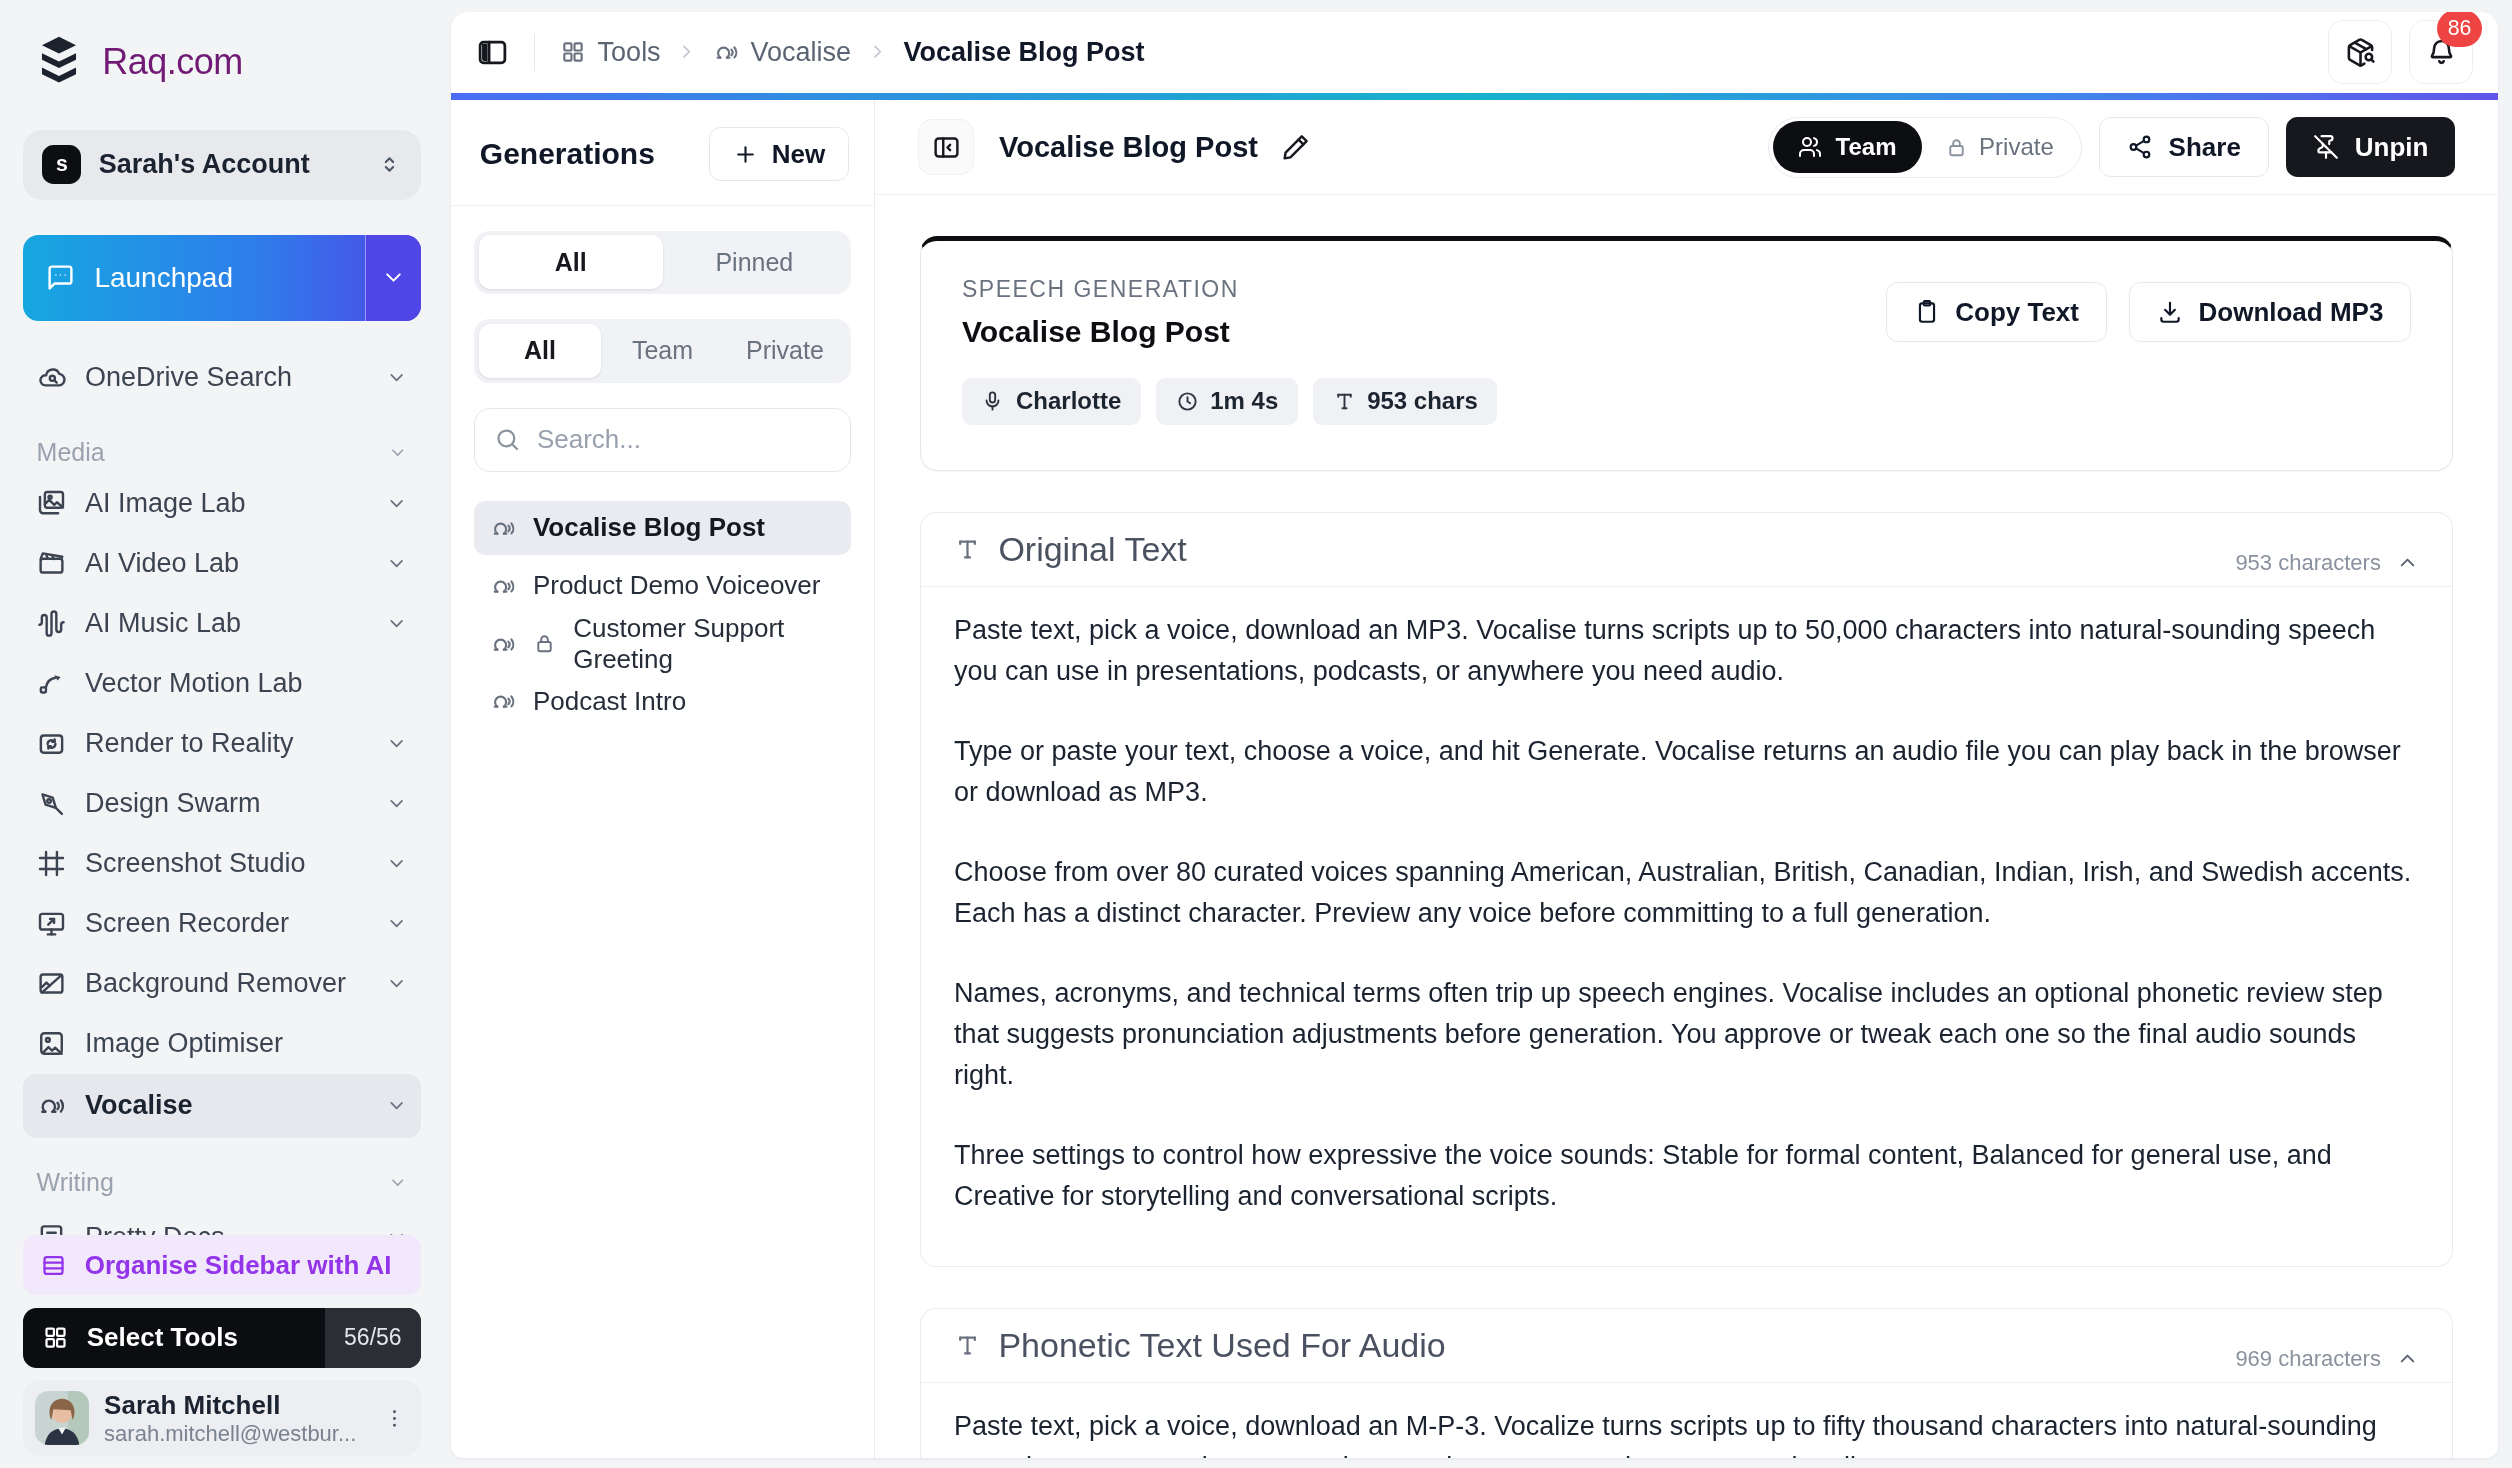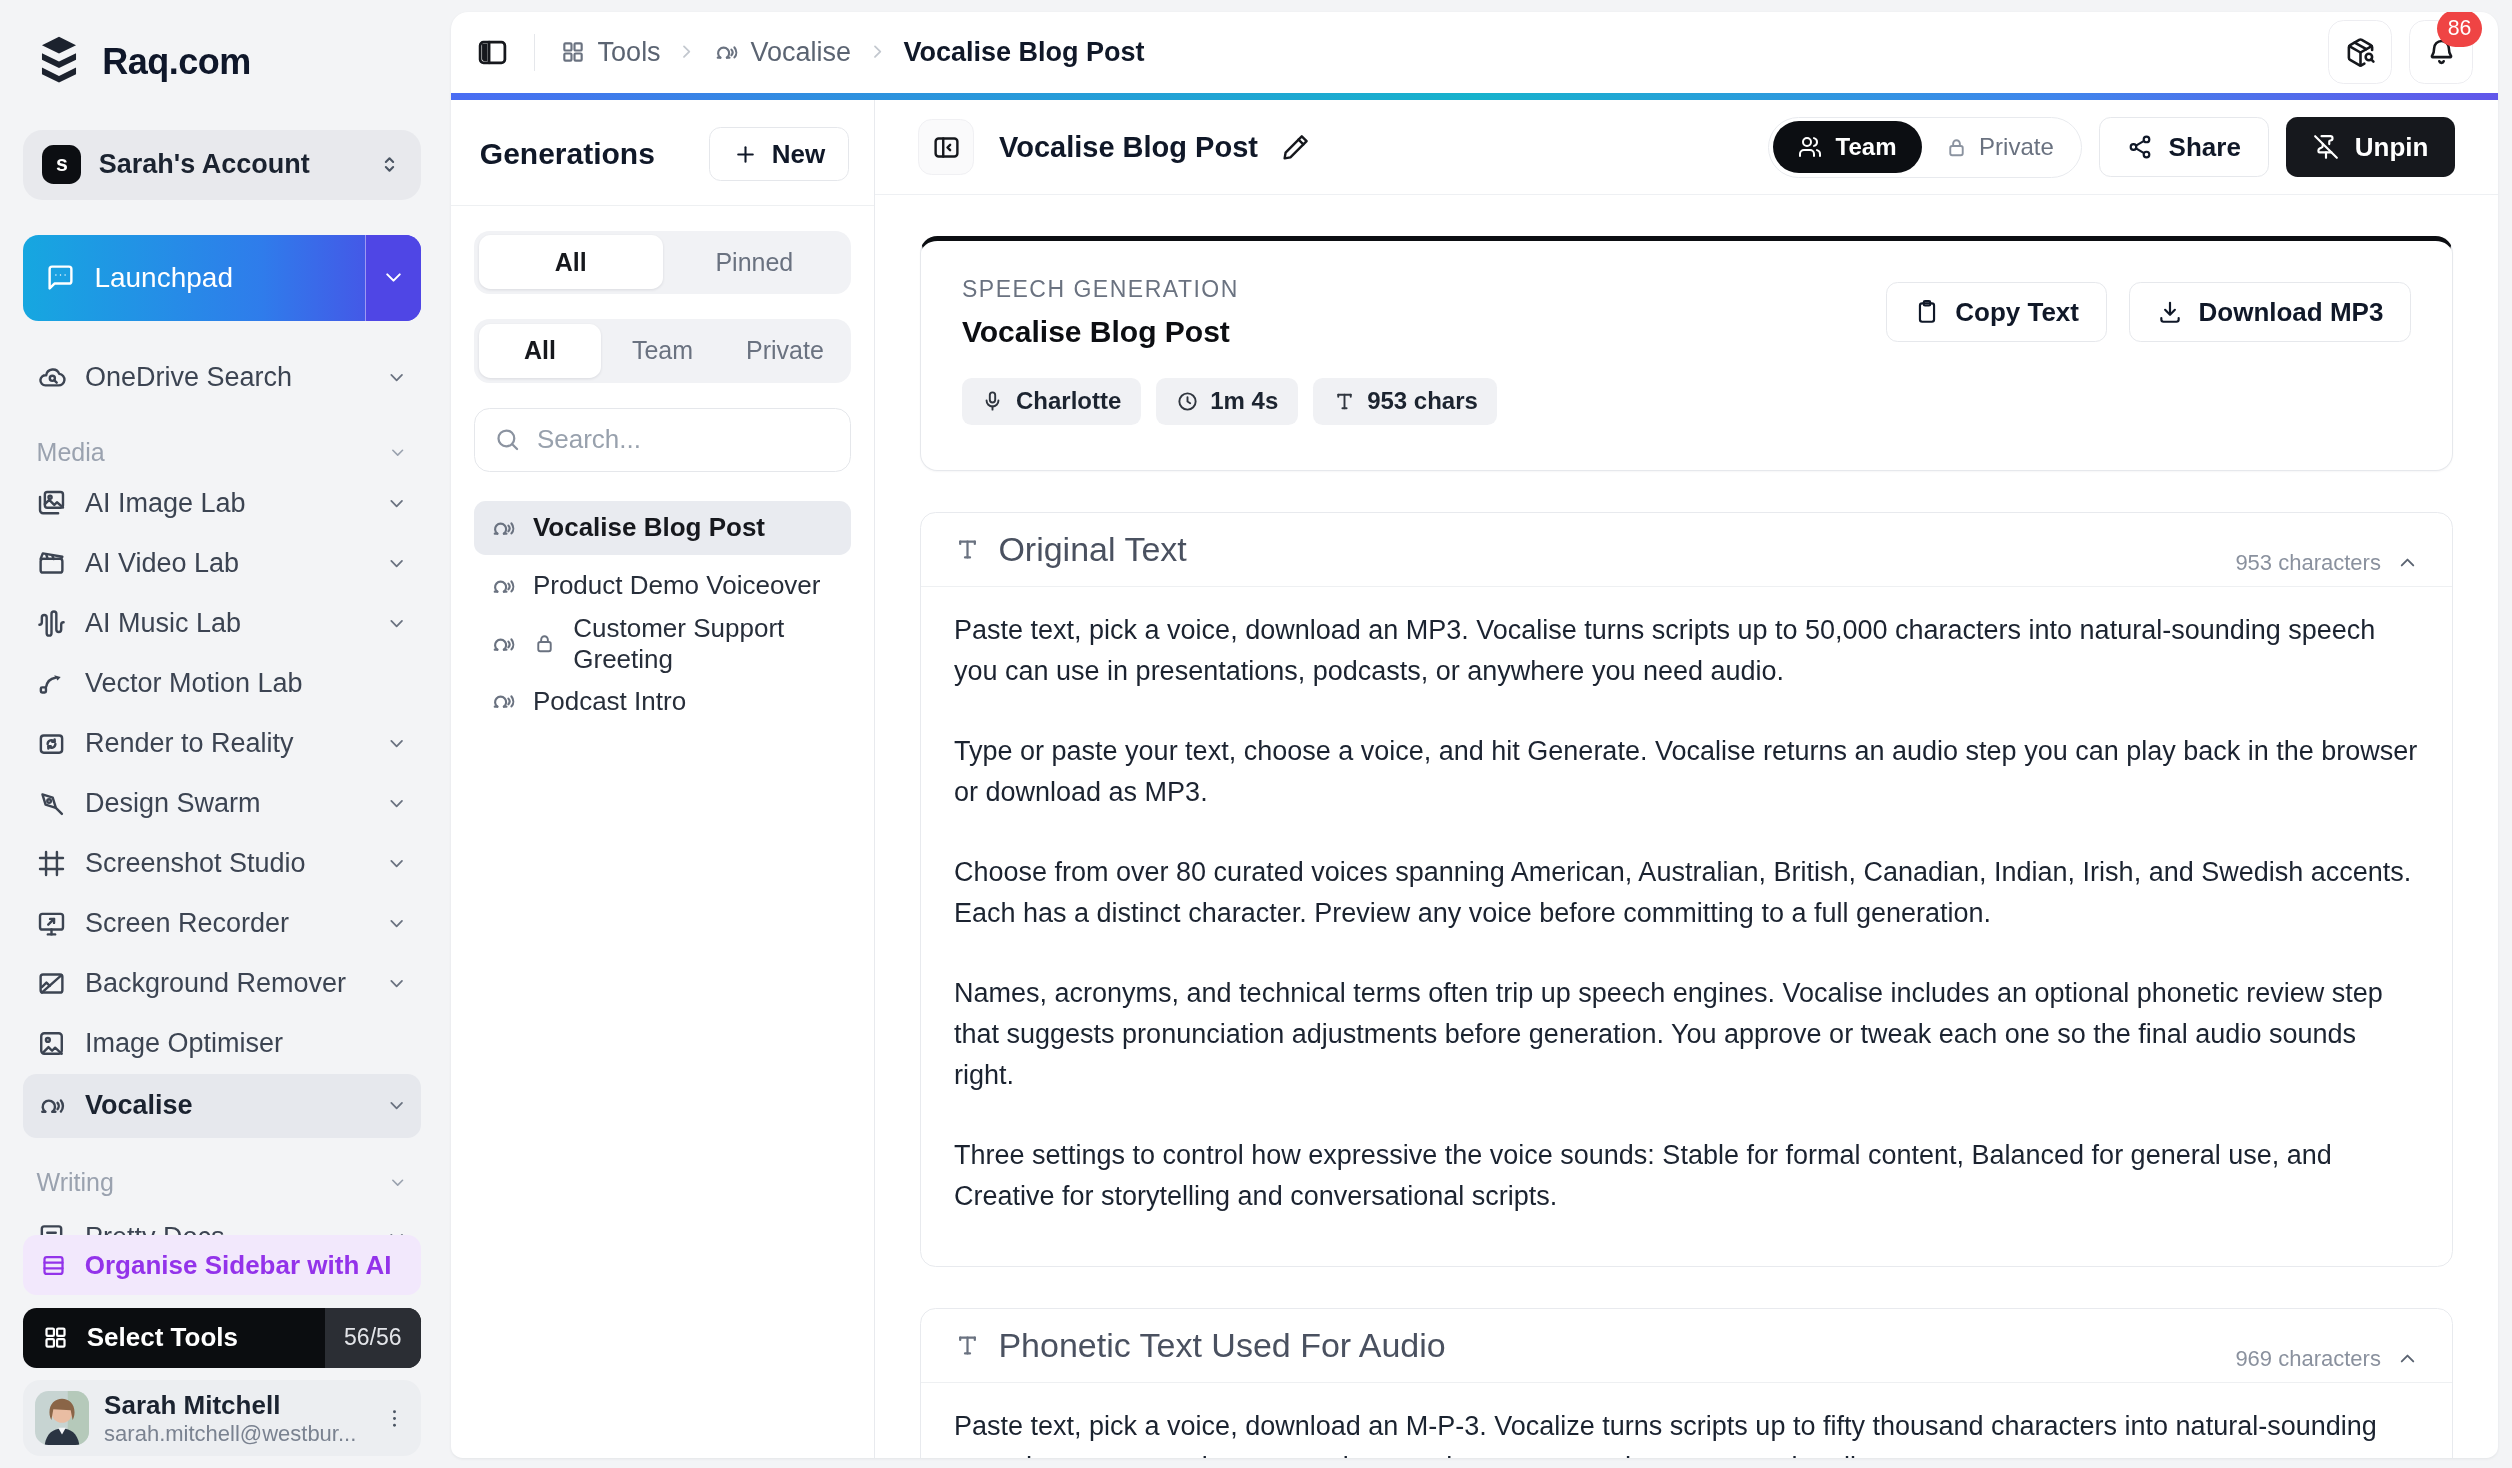--- a/index.html
+++ b/index.html
@@ -13,21 +13,21 @@
   .hiddefs { position:absolute; width:0; height:0; overflow:hidden; }
 
   
   .sidebar {
     position:absolute; left:0; top:0; bottom:0; width:444px;
     padding:25px 23px 11.6px 23px;
     display:flex; flex-direction:column;
   }
   .brand { display:flex; align-items:center; gap:15.5px; height:62px; margin:5.8px 0 37px 7.8px; }
   .brand-logo { width:56px; height:56px; color:#1c222e; }
-  .brand-name { font-size:36px; font-weight:700; color:#0f172a; letter-spacing:-0.5px; }
+  .brand-name { font-size:36px; font-weight:400; color:#701a75; letter-spacing:-0.5px; }
 
   .account {
     height:70px; background:#e8e9ed; border-radius:19.4px;
     display:flex; align-items:center; gap:17.4px; padding:0 19.4px; margin-bottom:35px; cursor:pointer;
   }
   .account-badge {
     width:39px; height:39px; border-radius:11.6px; background:#0c0e12; color:#fff;
     display:flex; align-items:center; justify-content:center; font-size:21.3px; font-weight:600;
   }
   .account-name { font-size:27px; font-weight:600; color:#1b2330; flex:1; }
@@ -801,21 +801,21 @@
             <span class="section-label">Original Text</span>
             <span class="section-right">
               <span class="section-count">953 characters</span>
               <svg class="ic chev" viewBox="0 0 24 24" width="23" height="23">
                   <use href="#s-chev-u"></use>
                 </svg>
             </span>
           </div>
           <div class="section-body">
             <p>Paste text, pick a voice, download an MP3. Vocalise turns scripts up to 50,000 characters into natural-sounding speech you can use in presentations, podcasts, or anywhere you need audio.</p>
-            <p>Type or paste your text, choose a voice, and hit Generate. Vocalise returns an audio step you can play back in the browser or download as MP3.</p>
+            <p>Type or paste your text, choose a voice, and hit Generate. Vocalise returns an audio file you can play back in the browser or download as MP3.</p>
             <p>Choose from over 80 curated voices spanning American, Australian, British, Canadian, Indian, Irish, and Swedish accents. Each has a distinct character. Preview any voice before committing to a full generation.</p>
             <p>Names, acronyms, and technical terms often trip up speech engines. Vocalise includes an optional phonetic review step that suggests pronunciation adjustments before generation. You approve or tweak each one so the final audio sounds right.</p>
             <p>Three settings to control how expressive the voice sounds: Stable for formal content, Balanced for general use, and Creative for storytelling and conversational scripts.</p>
           </div>
         </div>
 
         <div class="section-card">
           <div class="section-head">
             <svg class="ic t-ic" viewBox="0 0 28 28" width="27" height="27">
                 <use href="#s-type"></use>

